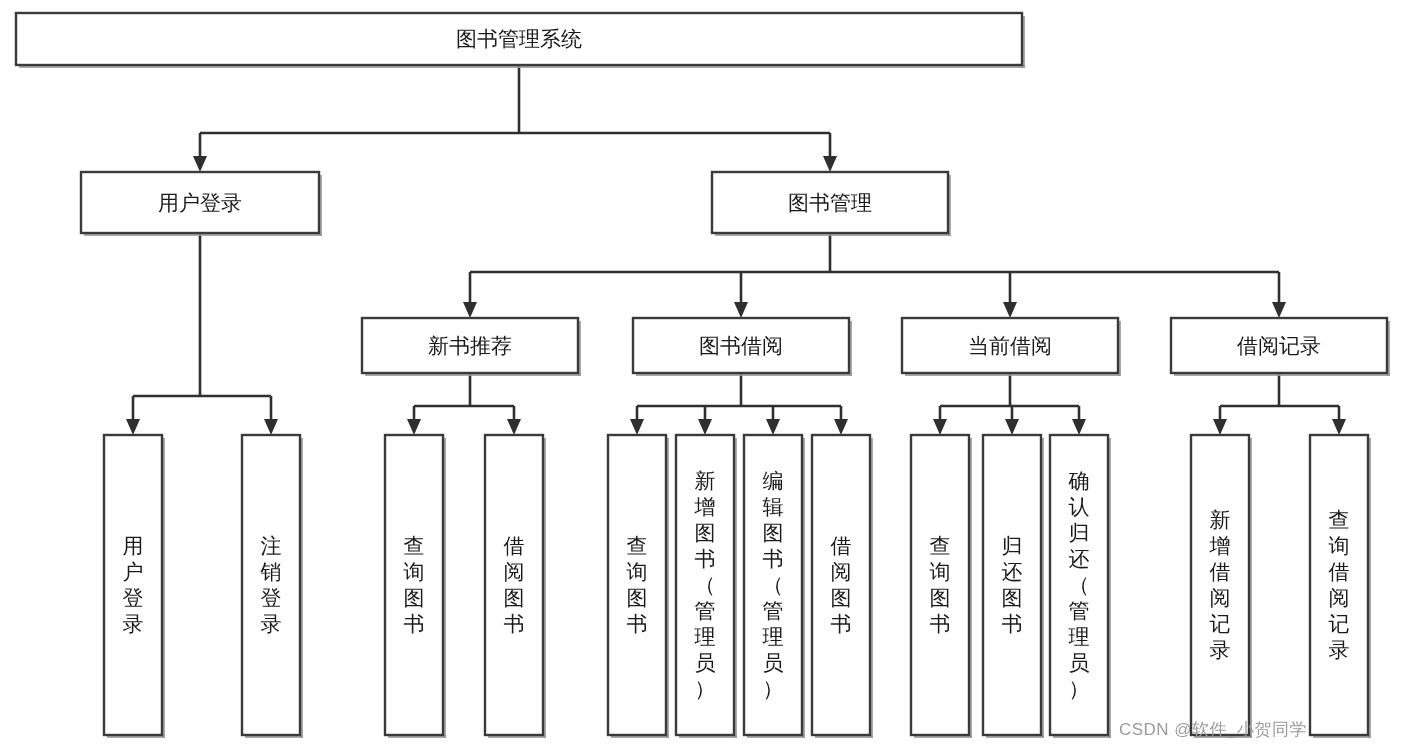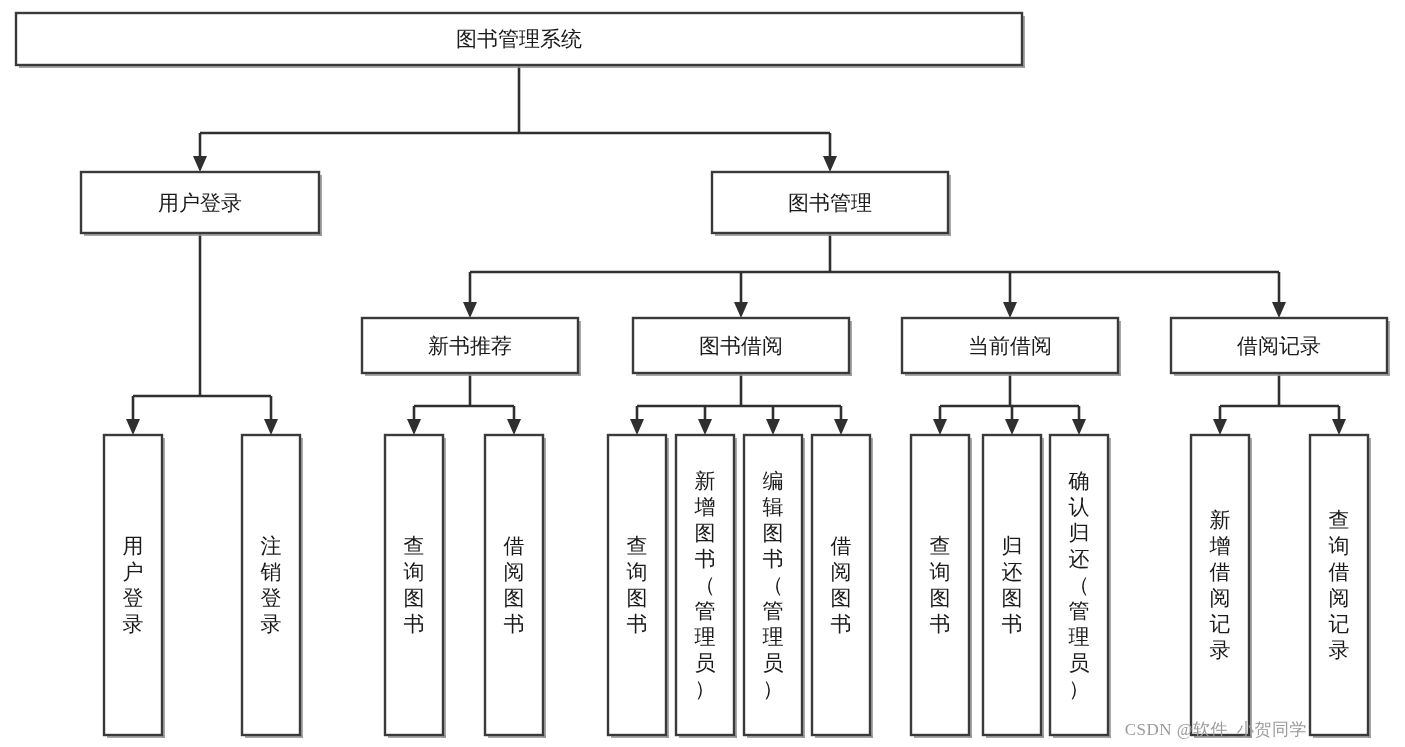--- a/index.html
+++ b/index.html
@@ -58,21 +58,21 @@
   .node-label-v {
     font-family: "DejaVu Sans", "Liberation Sans", sans-serif;
     font-size: 21px;
     fill: #1a1a1a;
     text-anchor: middle;
   }
   .watermark-text {
     position: absolute;
     right: 8px;
     bottom: 6px;
-    font-family: Liberation Serif, serif;
+    font-family: Liberation Sans, sans-serif;
     font-size: 17px;
     color: #9b9b9b;
     white-space: nowrap;
     letter-spacing: 0.5px;
     user-select: none;
   }
 </style>
 </head>
 <body>
 

